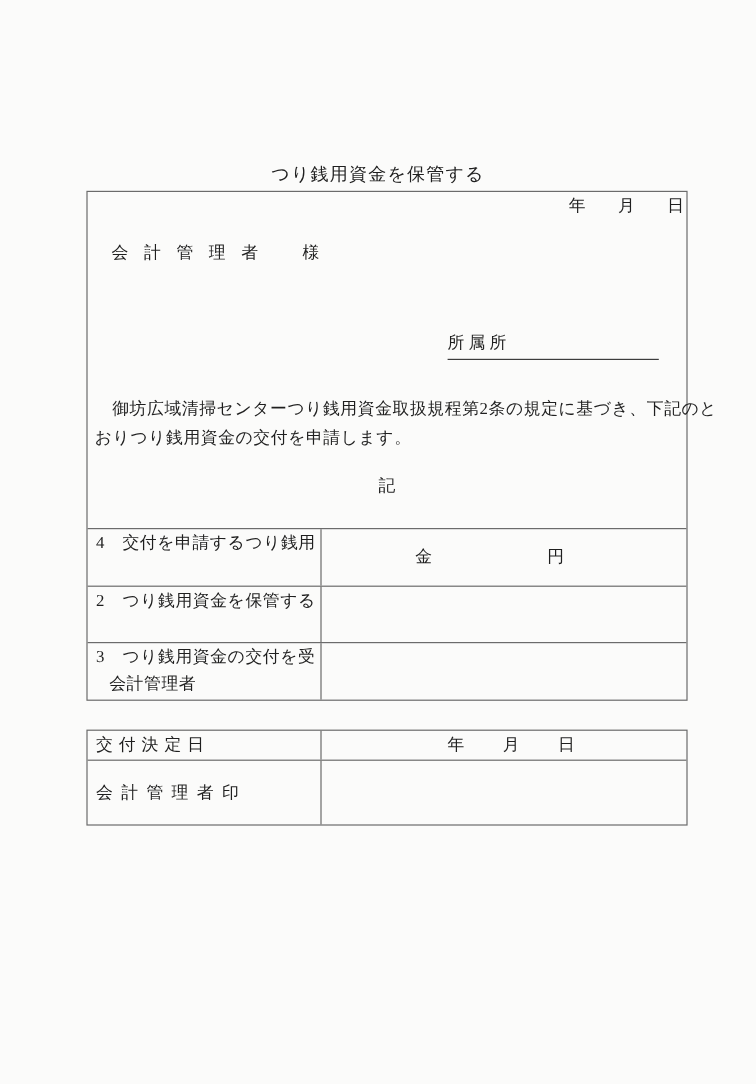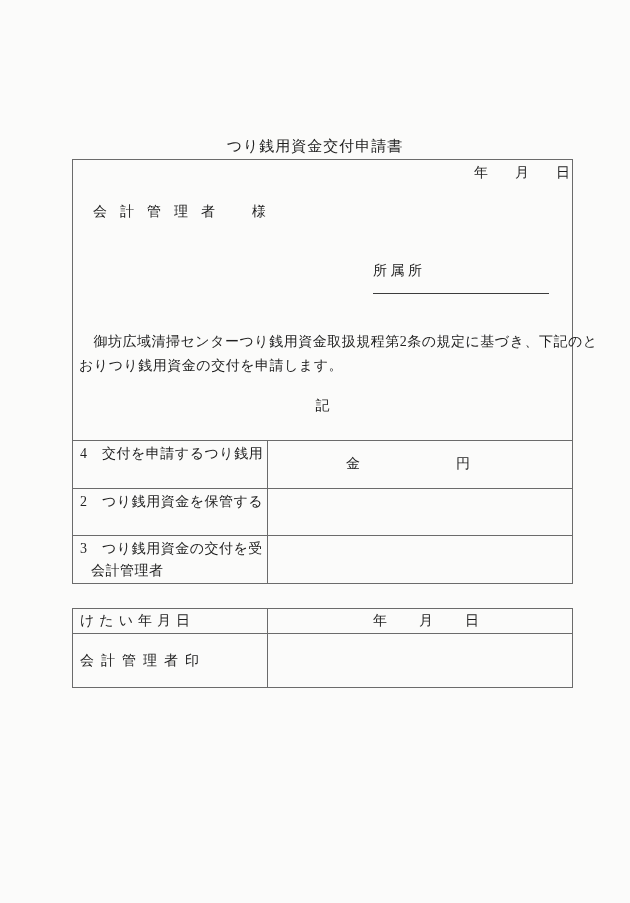--- a/index.html
+++ b/index.html
@@ -32,21 +32,21 @@
     position:absolute; left:0; right:0; top:4px;
     display:flex; justify-content:flex-end;
     gap:27px; padding-right:2px; line-height:18px;
   }
   .addressee { position:absolute; left:20px; top:43px; line-height:18px; white-space:nowrap; }
   .addressee-name { letter-spacing:13px; }
   .addressee-honorific { margin-left:24px; }
   .sign-line {
     position:absolute; left:300px; width:176px;
     border-bottom:1px solid #3c3c3c;
-    padding-bottom:13px; line-height:18px;
+    padding-bottom:3px; line-height:18px;margin-top:16px;
   }
   .sign-line.affiliation { top:102px; }
   .sign-line.cashier { top:130px; }
   .sign-label { letter-spacing:3.5px; }
   .seal-circle {
     position:absolute; right:20px; bottom:3px;
     width:13px; height:13px;
     border:1px solid #2c2c2c; border-radius:50%;
     display:inline-flex; align-items:center; justify-content:center;
     font-size:9px; line-height:1;
@@ -87,21 +87,21 @@
   .dec-label-seal { letter-spacing:7px; }
   .dec-value-cell { flex:1; display:flex; align-items:center; }
   .dec-date { gap:32px; padding-left:105px; }
 </style>
 </head>
 <body>
 
 <div class="page">
 
 
-  <div class="doc-title">つり銭用資金交付申請書</div>
+  <div class="doc-title">つり銭用資金を保管する</div>
 
   <div class="main-box">
 
     <div class="date-row">
       <span>年</span>
       <span>月</span>
       <span>日</span>
     </div>
 
     <div class="addressee">
@@ -147,21 +147,21 @@
         <div class="req-value"></div>
       </div>
 
     </div>
   </div>
 
   <div class="dec-table">
 
     <div class="dec-row first">
       <div class="dec-label-cell">
-        <span class="dec-label-date">けたい年月日</span>
+        <span class="dec-label-date">交付決定日</span>
       </div>
       <div class="dec-value-cell dec-date">
         <span>年</span>
         <span>月</span>
         <span>日</span>
       </div>
     </div>
 
     <div class="dec-row second">
       <div class="dec-label-cell">

